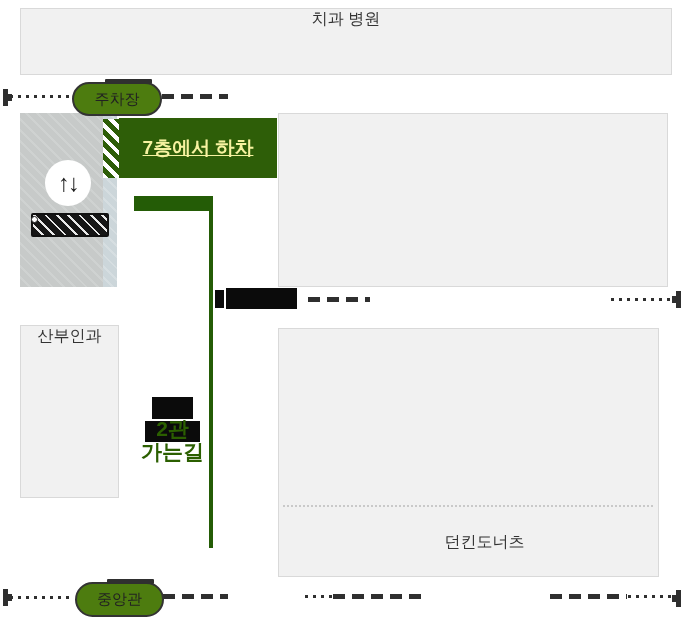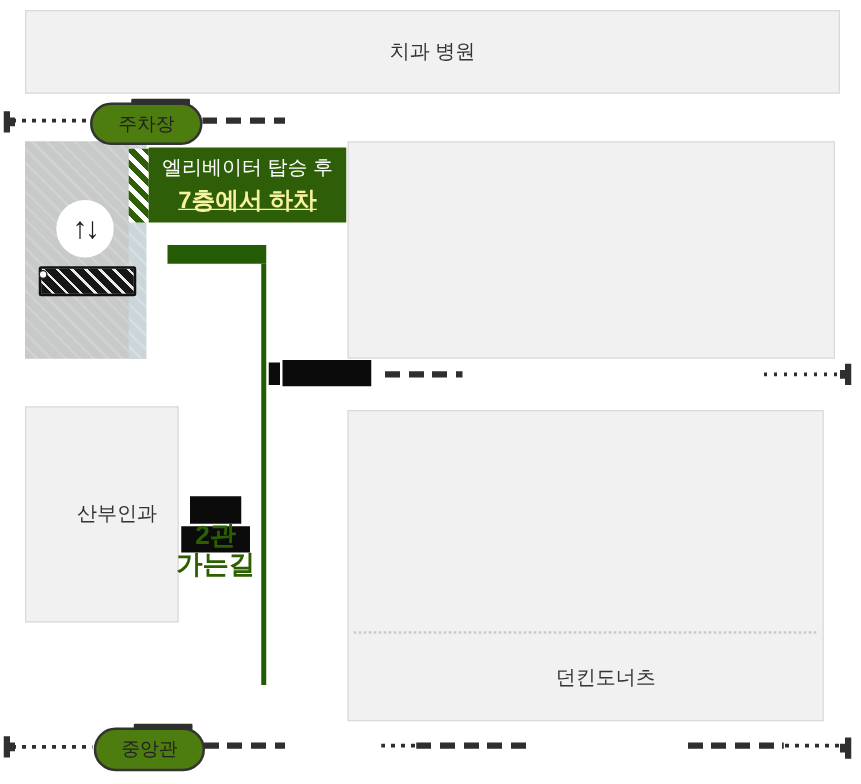--- a/index.html
+++ b/index.html
@@ -1,20 +1,20 @@
 <!DOCTYPE html>
 <html><head>
 <meta charset="utf-8">
 <style>
   html,body{margin:0;padding:0;background:#ffffff;}
   body{font-family:"Liberation Sans","DejaVu Sans",sans-serif;}
   #stage{position:relative;width:689px;height:627px;background:#ffffff;overflow:hidden;}
 
   .bldg{position:absolute;background:#f1f1f1;border:1px solid #d9d9d9;
-        display:flex;align-items:center;justify-content:center;
+        display:flex;align-items:flex-start;justify-content:center;
         color:#333;font-size:16px;}
 
   
   .gray-bldg{position:absolute;background:repeating-linear-gradient(45deg,#c7cac9 0 6px,#cfd2d1 6px 8px);}
   .gray-bldg-strip{position:absolute;background:repeating-linear-gradient(45deg,#ccd6da 0 6px,#d6dee1 6px 8px);}
 
   .elev-circle{position:absolute;width:46px;height:46px;border-radius:50%;background:#ffffff;
         display:flex;align-items:center;justify-content:center;color:#1a1a1a;
         font-size:24px;font-weight:bold;letter-spacing:-2px;}
 
@@ -75,36 +75,35 @@
   <div class="gray-bldg" style="left:20px;top:113px;width:97px;height:174px;"></div>
   <div class="gray-bldg-strip" style="left:103px;top:113px;width:14px;height:174px;"></div>
   <div class="elev-circle" style="left:45px;top:160px;">
     <span>↑↓</span>
   </div>
   <div class="black-hatch" style="left:31px;top:213px;width:74px;height:20px;"></div>
   <div class="hatch-dot" style="left:31px;top:216px;"></div>
 
   <div class="green-hatch" style="left:103px;top:119px;width:16px;height:59px;"></div>
   <div class="green-box" style="left:119px;top:118px;width:158px;height:60px;">
-    <span class="l1">엘리베이터 탑승 후</span>
     <span class="l2">7층에서 하차</span>
   </div>
 
   <div class="path" style="left:134px;top:196px;width:79px;height:15px;"></div>
   <div class="path" style="left:209px;top:211px;width:4px;height:337px;"></div>
 
   <div class="bldg" style="left:278px;top:113px;width:388px;height:172px;"></div>
 
   <div class="redact" style="left:215px;top:290px;width:9px;height:18px;"></div>
   <div class="redact" style="left:226px;top:288px;width:71px;height:21px;"></div>
   <div class="dashline" style="left:308px;top:297px;width:62px;"></div>
   <div class="dotline" style="left:611px;top:298px;width:62px;"></div>
   <div class="endbar nub-left" style="left:676px;top:291px;"></div>
 
-  <div class="bldg" style="left:20px;top:325px;width:97px;height:171px;padding-left:24px;">
+  <div class="bldg" style="left:20px;top:325px;width:97px;height:171px;">
     <span>산부인과</span>
   </div>
 
   <div class="label-redact" style="left:152px;top:397px;width:41px;height:22px;"></div>
   <div class="label-redact" style="left:145px;top:421px;width:55px;height:21px;"></div>
   <div class="path-label" style="left:122px;top:417px;width:101px;">
     <div>2관</div>
     <div>가는길</div>
   </div>
 

